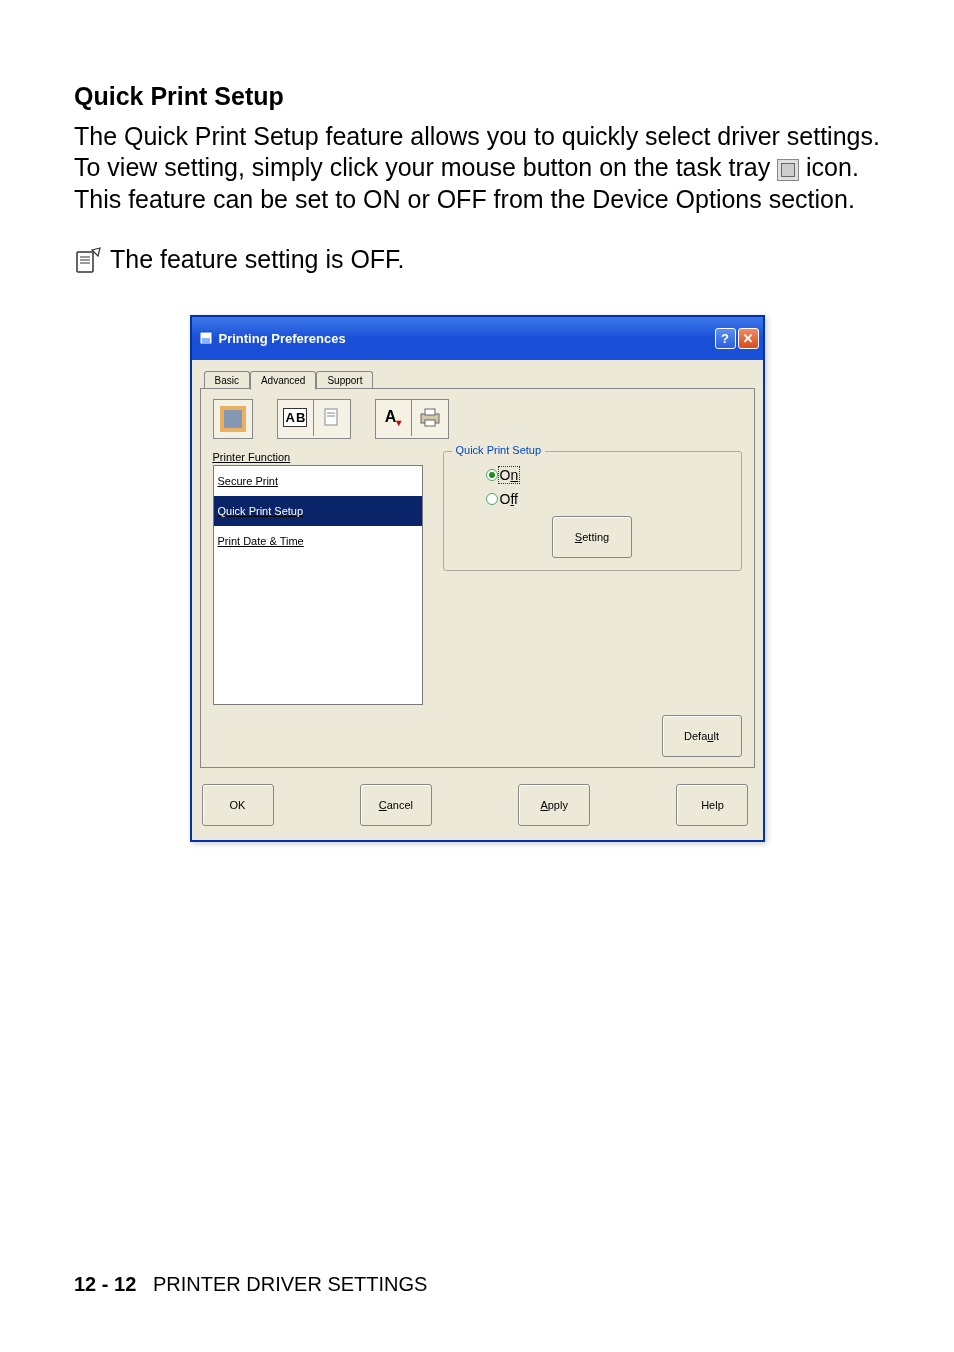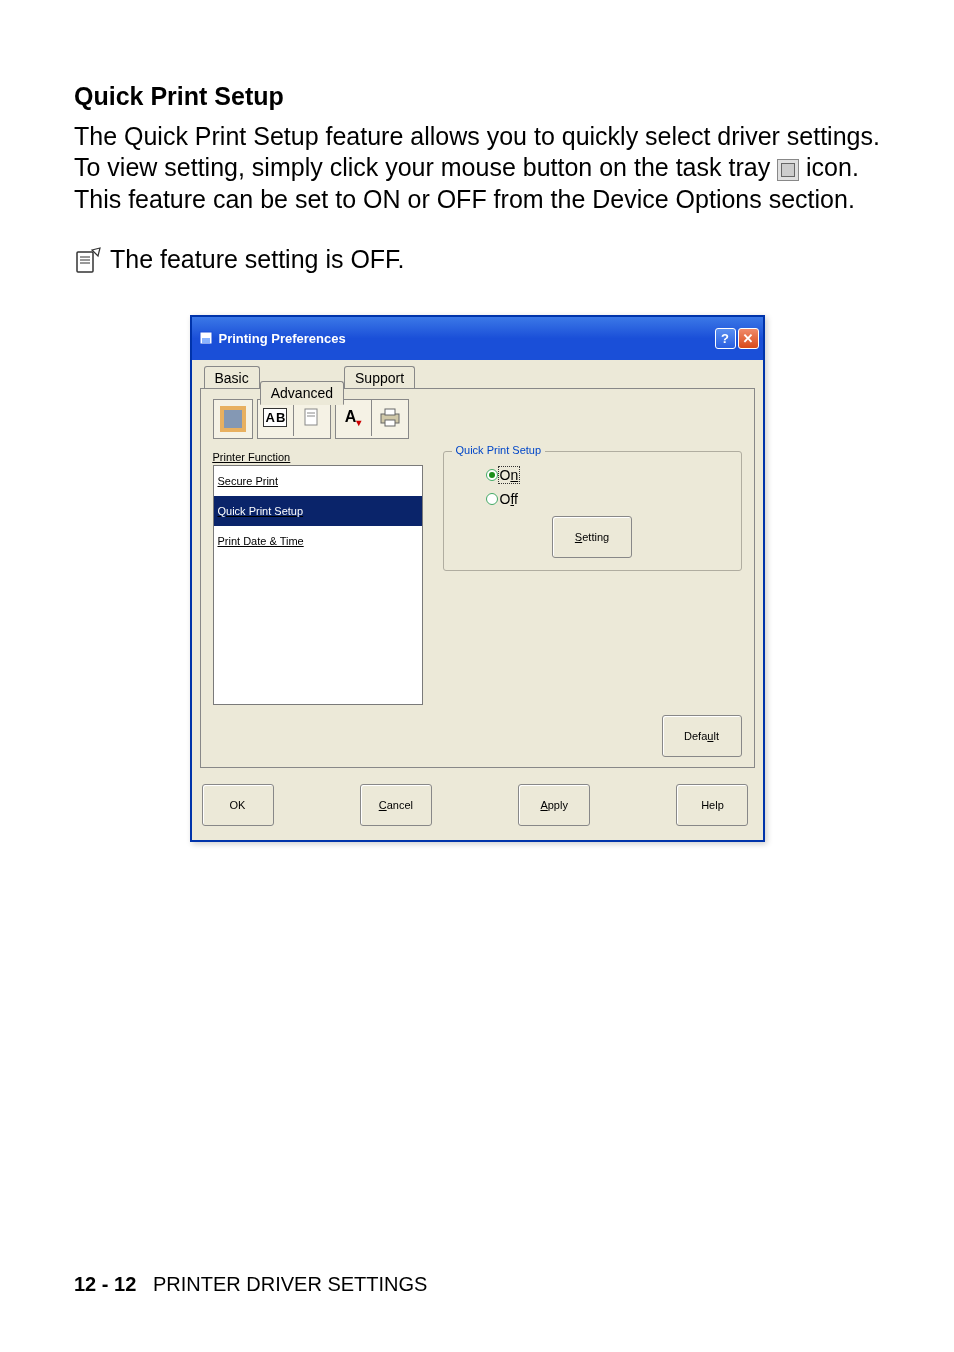--- a/index.html
+++ b/index.html
@@ -112,48 +112,48 @@
   .tab-row {
     display: flex;
     align-items: flex-end;
     padding-left: 4px;
     height: 22px;
   }
   .tab {
     border: 1px solid #888;
     border-bottom: none;
     background: #ece9d8;
-    font-size: 14px;
+    font-size: 10px;
     padding: 3px 10px 3px 10px;
     margin-right: 0px;
     position: relative;
     top: 1px;
     border-top-left-radius: 3px;
     border-top-right-radius: 3px;
     cursor: default;
   }
   .tab.active {
     background: #ece9d8;
-    top: 16px;
+    top: 1px;
     z-index: 2;
     border-bottom: 1px solid #ece9d8;
     margin-bottom: -1px;
   }
   .tab-inactive { color: #000; }
 
   .tab-content {
     border: 1px solid #888;
     background: #ece9d8;
     padding: 10px 12px 12px 12px;
     min-height: 380px;
     position: relative;
   }
   .icon-row {
     display: flex;
-    gap: 4px;
+    gap: 24px;
     margin-bottom: 12px;
   }
   .square-btn {
     width: 36px;
     height: 36px;
     border: 1px solid #888;
     background: #f5f2e5;
     display: inline-flex;
     align-items: center;
     justify-content: center;

